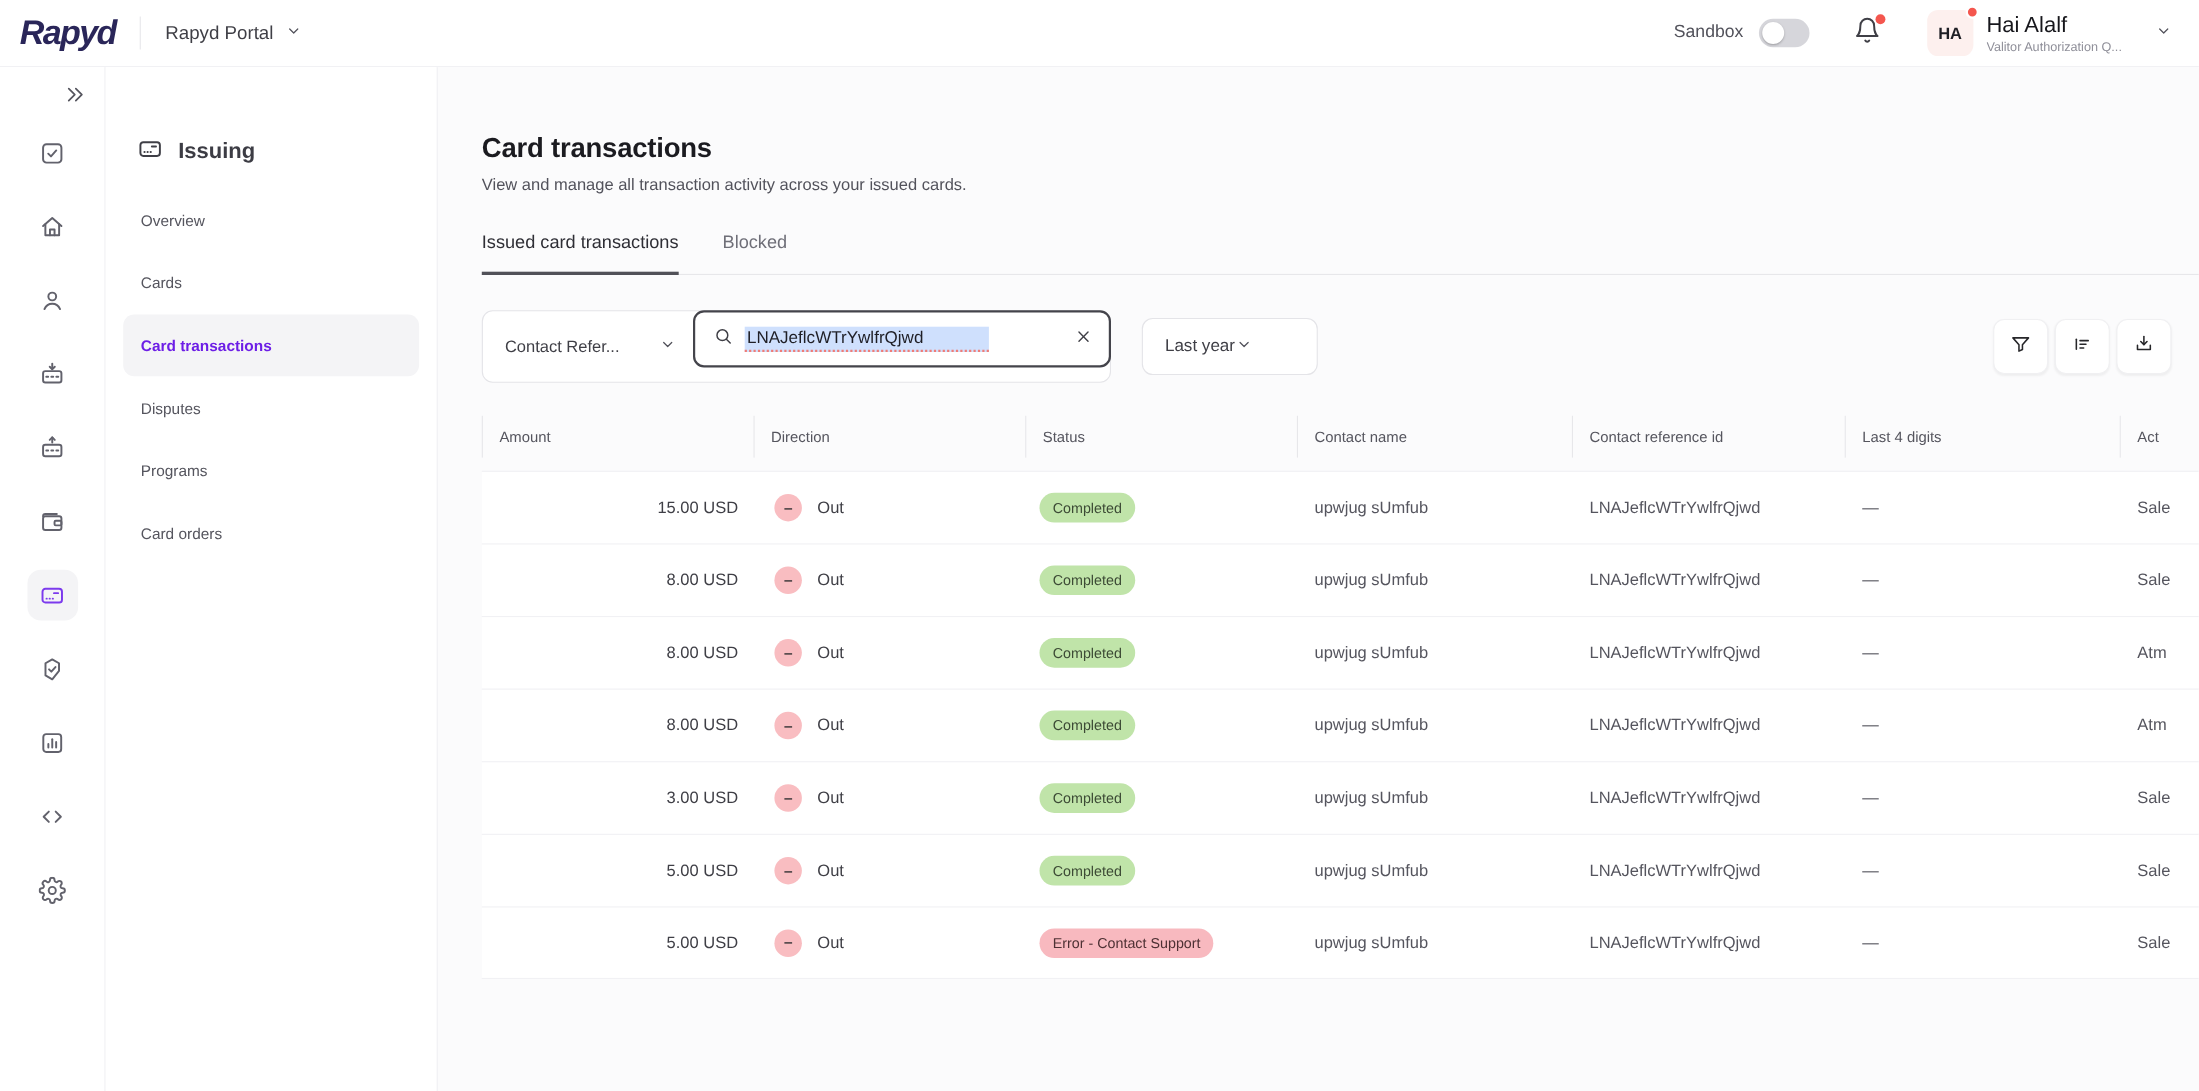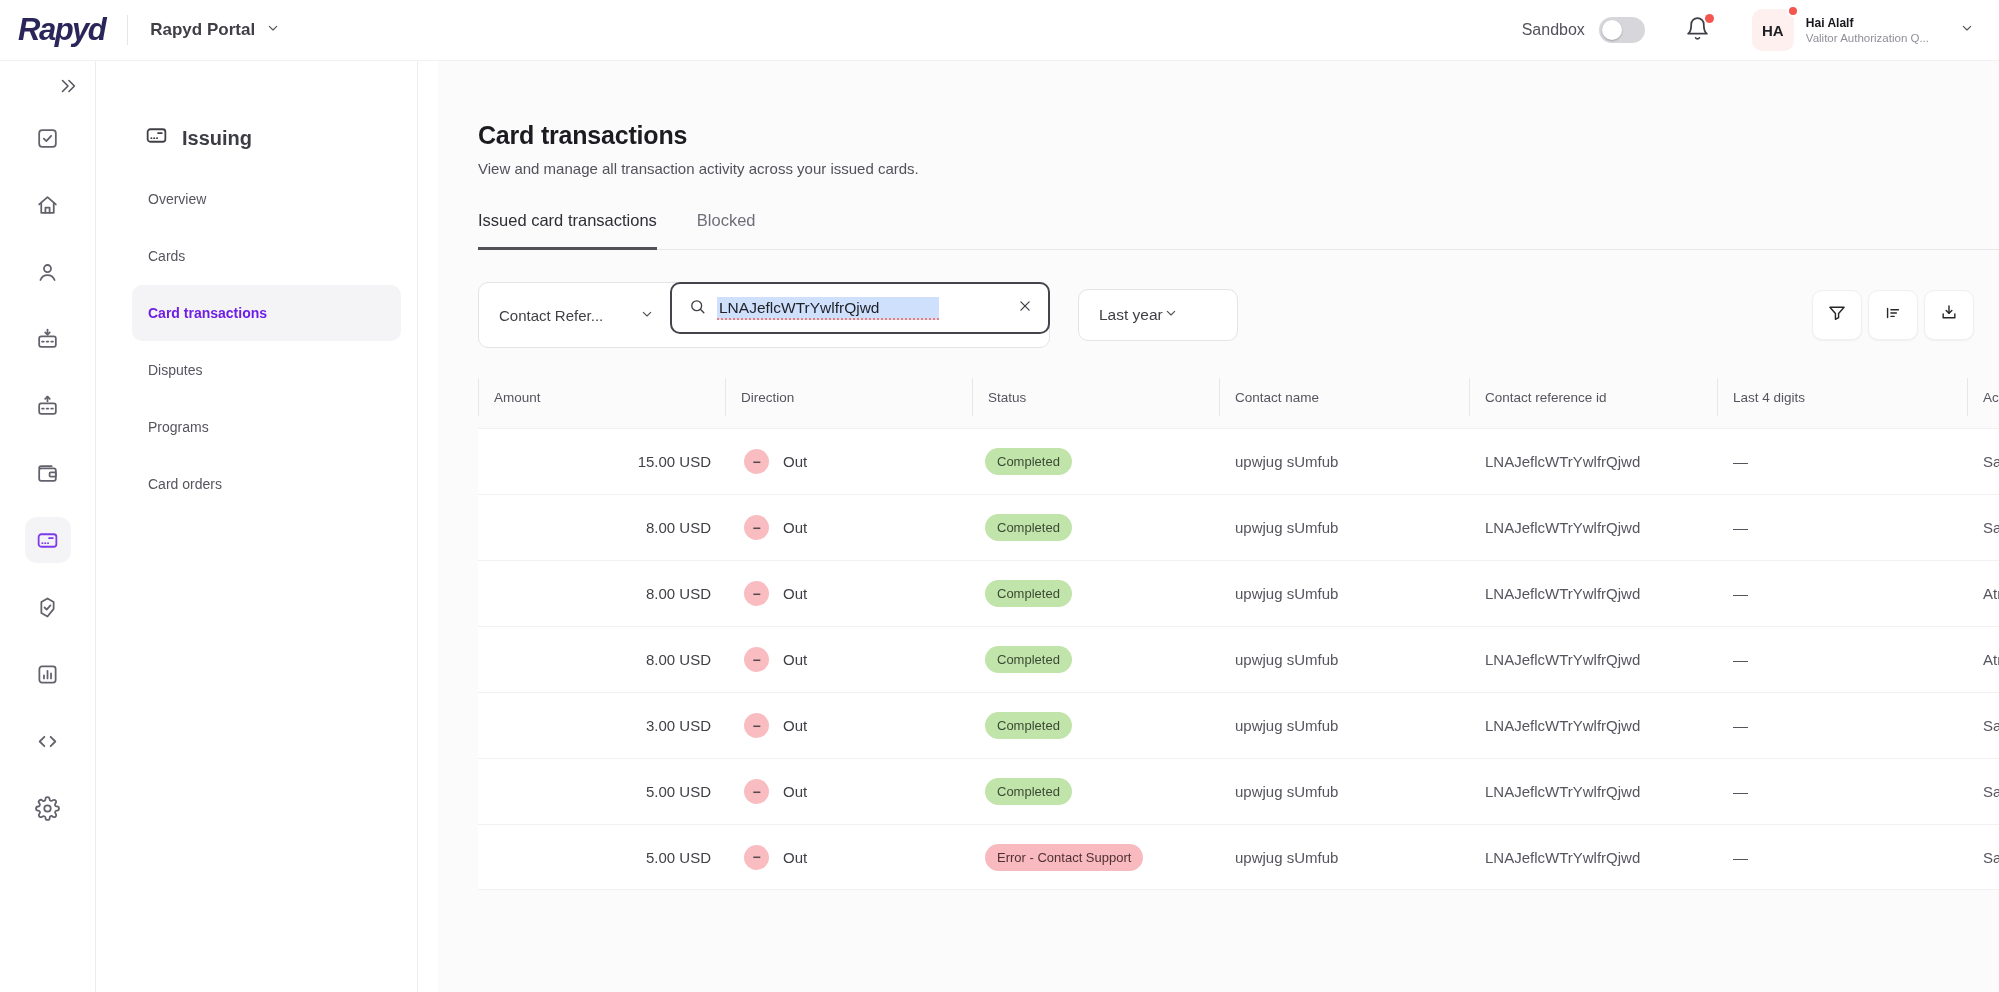--- a/index.html
+++ b/index.html
@@ -2,38 +2,38 @@
 <html style="--accent: #6d1ee6; --rail-active: #7c3aed; --logo: #2a2659; --selection: #cfe0fd; --dir-out: #f9bdc1; --ok-bg: #c0e4a9; --ok-tx: #3c4a35; --err-bg: #f8b9bf; --err-tx: #4e3134;"><head>
 <meta charset="utf-8">
 <style>
   * { margin:0; padding:0; box-sizing:border-box; }
   html,body { width:1999px; height:992px; background:#fff; font-family:"Liberation Sans", sans-serif; overflow:hidden; }
 
   
   .topbar { height:61px; background:#fff; display:flex; align-items:center; padding:0 24px 0 18px; border-bottom:1px solid #f1f1f4; }
   .logo { font-size:31px; font-weight:800; font-style:italic; color:var(--logo,#2a2659); letter-spacing:-1.5px; cursor:pointer; }
   .topbar-divider { width:1px; height:30px; background:#e6e6ea; margin:0 22px; }
-  .portal { display:flex; align-items:center; gap:10px; font-size:17px; color:#3f3f46; font-weight:700; cursor:pointer; }
+  .portal { display:flex; align-items:center; gap:10px; font-size:17px; color:#3f3f46; font-weight:400; cursor:pointer; }
   .chev svg { width:16px; height:16px; stroke:#52525b; }
   .topbar-right { margin-left:auto; display:flex; align-items:center; }
   .sandbox-label { font-size:16px; color:#52525b; margin-right:14px;margin-left:31px; }
   .toggle { width:46px; height:26px; border-radius:13px; background:#d6d6db; position:relative; margin-right:40px; cursor:pointer; }
   .toggle-knob { position:absolute; left:3px; top:3px; width:20px; height:20px; border-radius:50%; background:#fff; box-shadow:0 1px 2px rgba(0,0,0,.25); }
   .bell-wrap { position:relative; margin-right:42px; cursor:pointer; }
   .bell-wrap svg { width:25px; height:25px; stroke:#3f3f46; }
   .bell-dot { position:absolute; top:-2px; right:-4px; width:9px; height:9px; border-radius:50%; background:#f4564e; }
   .avatar { width:42px; height:42px; border-radius:10px; background:#fdf0ee; color:#1e1e24; font-weight:700; font-size:15px; display:flex; align-items:center; justify-content:center; position:relative; margin-right:12px; cursor:pointer; }
   .avatar-dot { position:absolute; top:-4px; right:-5px; width:12px; height:12px; border-radius:50%; background:#f4564e; border:2.5px solid #fff; }
   .user-block { cursor:pointer; }
-  .user-name { font-size:12px; font-weight:700; color:#17171c; }
+  .user-name { font-size:20px; font-weight:400; color:#17171c; }
   .user-org { font-size:11.5px; color:#8f8f99; margin-top:2px; max-width:130px; white-space:nowrap; overflow:hidden; }
   .user-chev { margin-left:30px; cursor:pointer; }
 
   
-  .app { display:flex; height:931px;gap:20px; }
+  .app { display:flex; height:931px; }
 
   .rail { width:96px; background:#fff; border-right:1px solid #ededf1; display:flex; flex-direction:column; align-items:center; padding-top:14px; flex:0 0 96px; }
   .rail-expand { align-self:flex-end; margin-right:16px; cursor:pointer; }
   .rail-expand svg { width:22px; height:22px; stroke:#55555e; }
   .rail-items { display:flex; flex-direction:column; align-items:center; margin-top:14px; }
   .rail-item { width:46px; height:46px; border-radius:12px; display:flex; align-items:center; justify-content:center; margin-bottom:21px; cursor:pointer; color:#62626c; }
   .rail-item svg { width:25px; height:25px; stroke:currentColor; }
   .rail-item.active { background:#f4f4f6; color:var(--rail-active,#7c3aed); }
 
   .sidebar { width:302px; background:#fff; border-right:1px solid #ededf1; padding:62px 16px 0; flex:0 0 302px; }

